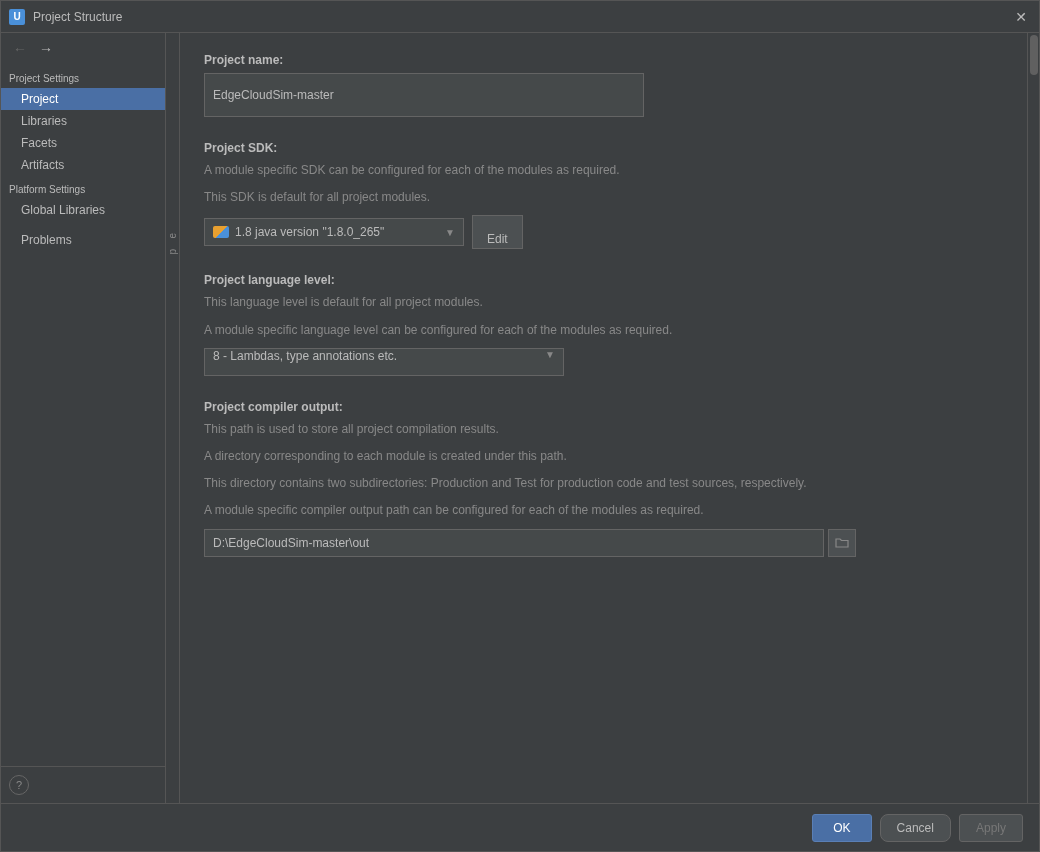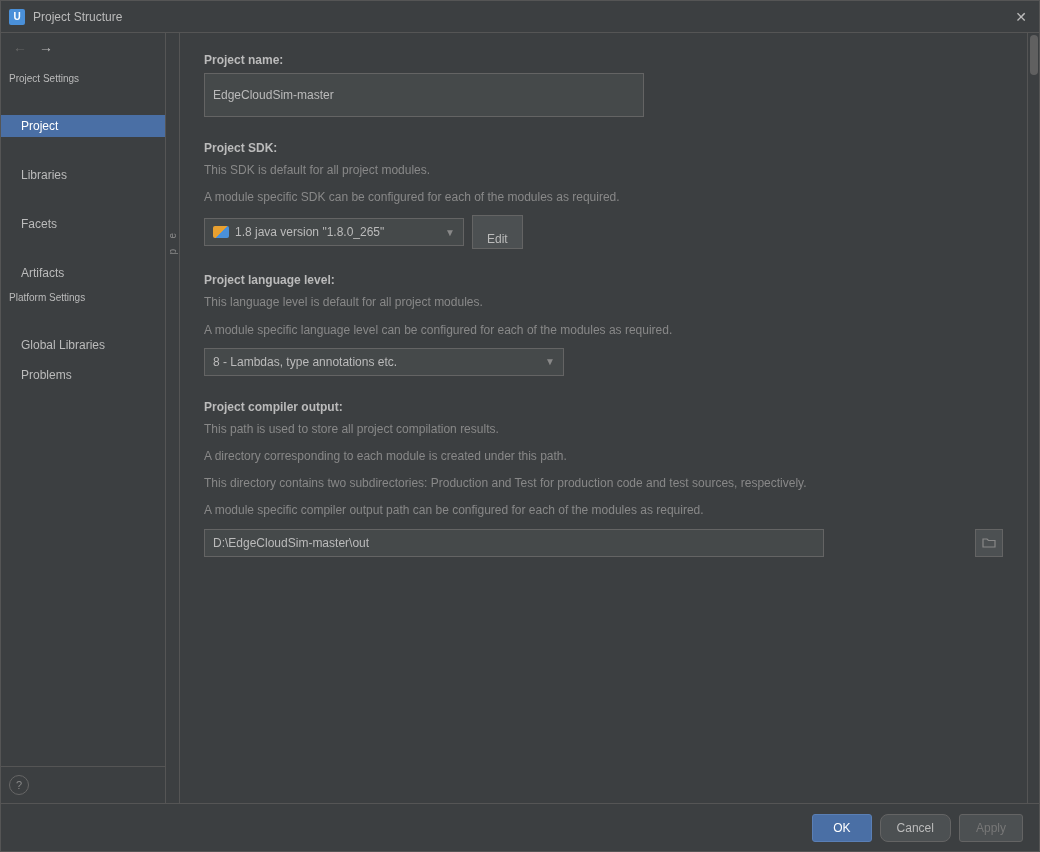--- a/index.html
+++ b/index.html
@@ -101,21 +101,20 @@
       font-weight: normal;
       color: #bbbbbb;
       text-transform: none;
     }
 
     .sidebar-item {
       padding: 4px 8px 4px 20px;
       cursor: pointer;
       color: #bbbbbb;
       font-size: 12px;
-      margin-top: 27px;
     }
 
     .sidebar-item.active {
       background: #4a6fa5;
       color: white;
     }
 
     .sidebar-bottom {
       margin-top: auto;
       padding: 8px;
@@ -244,32 +243,31 @@
 
     .lang-dropdown {
       width: 360px;
       height: 28px;
       background: #45494a;
       border: 1px solid #646464;
       color: #bbbbbb;
       padding: 0 8px;
       font-size: 12px;
       display: flex;
-      align-items: center;
+      align-items: flex-start;
       justify-content: space-between;
       cursor: pointer;
       margin-top: 8px;
     }
 
     .compiler-output-row {
       display: flex;
       align-items: center;
       gap: 4px;
       margin-top: 8px;
-      justify-content: space-between;
     }
 
     .path-input {
       flex: 1;
       max-width: 620px;
       height: 28px;
       background: #45494a;
       border: 1px solid #646464;
       color: #bbbbbb;
       padding: 4px 8px;
@@ -411,22 +409,22 @@
 
     <div class="main-content">
 
       <div class="field-group">
         <div class="field-label">Project name:</div>
         <input class="text-input" type="text" value="EdgeCloudSim-master" style="">
       </div>
 
       <div class="field-group">
         <div class="field-label">Project SDK:</div>
+        <div class="description-text">A module specific SDK can be configured for each of the modules as required.</div>
         <div class="description-text">This SDK is default for all project modules.</div>
-        <div class="description-text">A module specific SDK can be configured for each of the modules as required.</div>
         <div class="sdk-row">
           <div class="sdk-dropdown">
             <div class="sdk-dropdown-inner">
               <div class="sdk-icon"></div>
               <span>1.8  java version "1.8.0_265"</span>
             </div>
             <span class="dropdown-arrow">▼</span>
           </div>
           <button class="edit-btn">Edit</button>
         </div>

